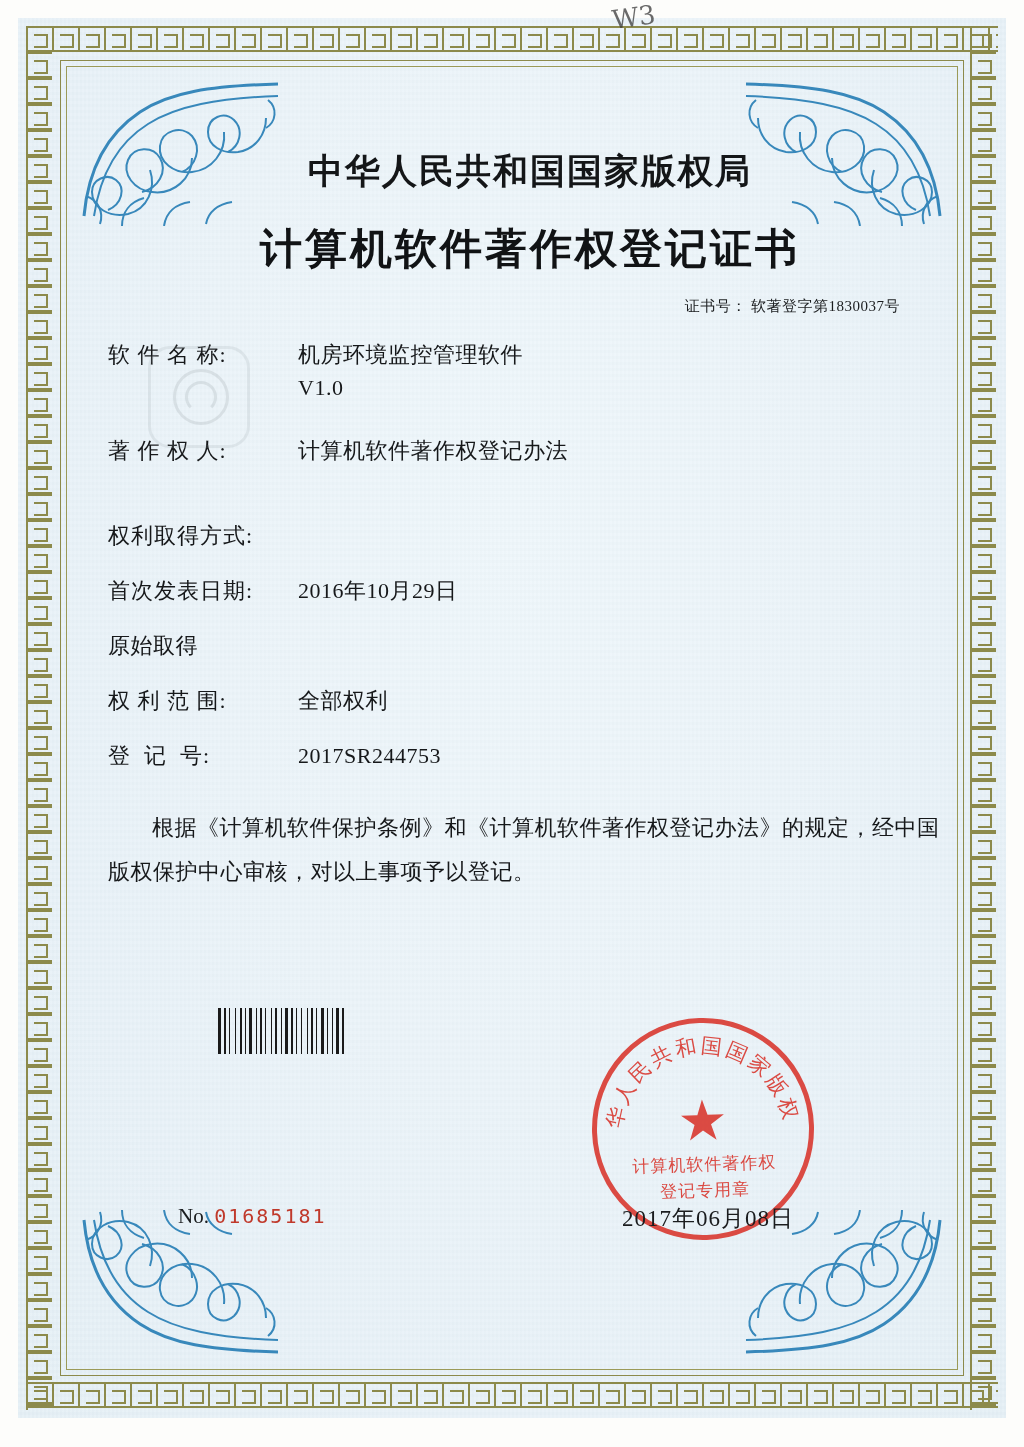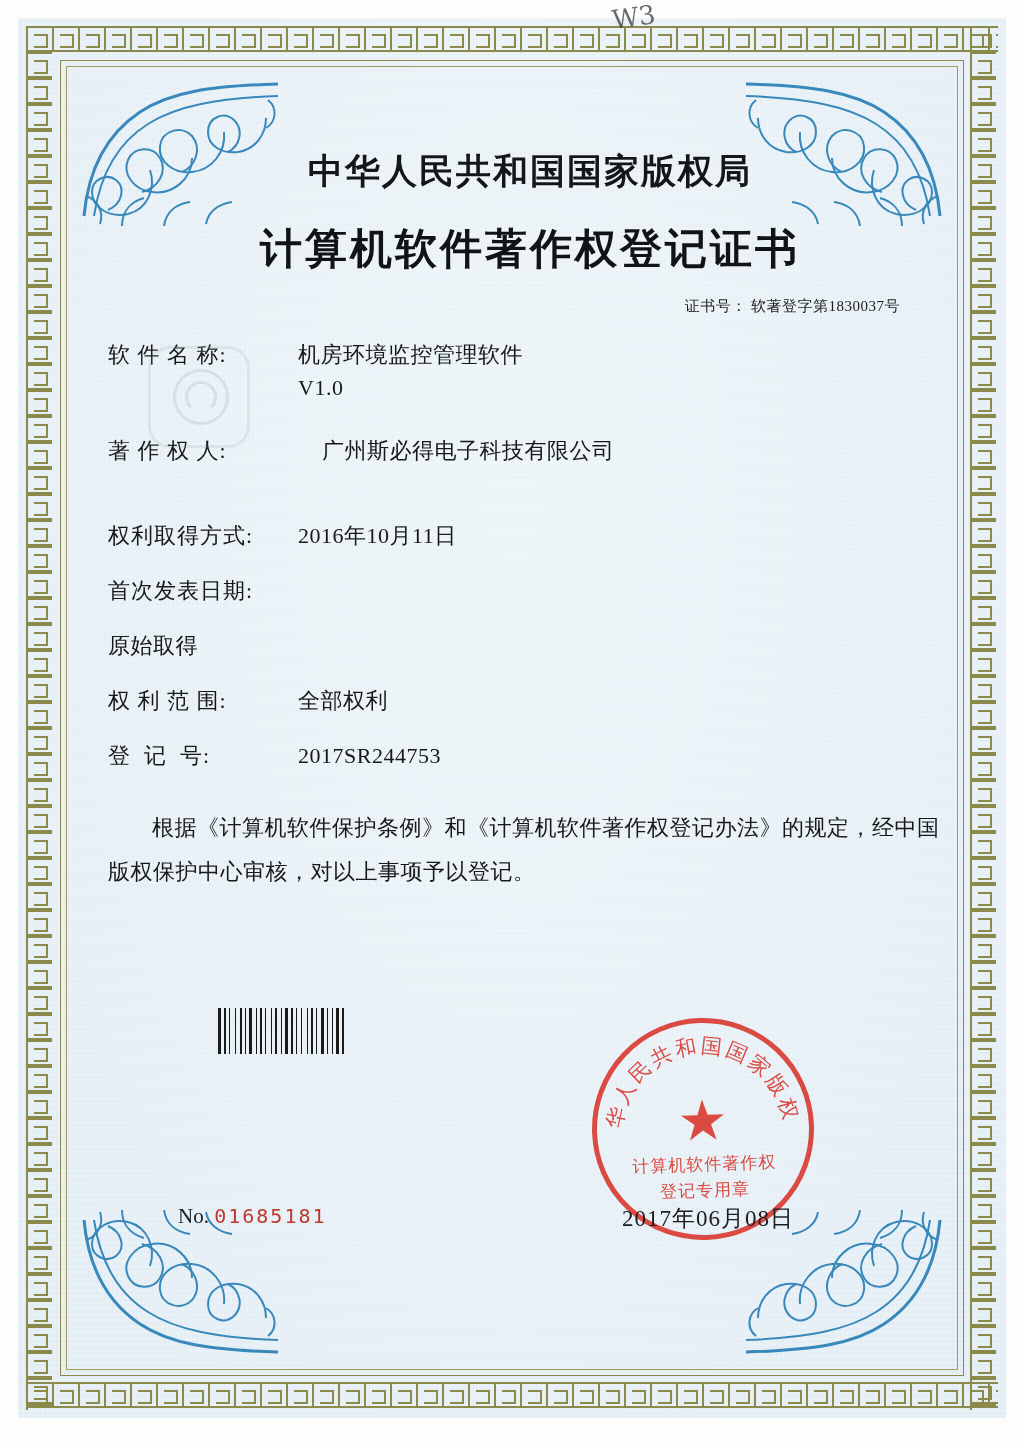--- a/index.html
+++ b/index.html
@@ -520,34 +520,34 @@
       <div class="cert-no">证书号： 软著登字第1830037号</div>
 
       <div class="field">
         <div class="lbl">软 件 名 称:</div>
         <div class="val">
           <span>机房环境监控管理软件</span>
           <span class="l2">V1.0</span>
         </div>
       </div>
 
-      <div class="field" style="margin-top:30px;gap:24px;">
+      <div class="field" style="margin-top:30px;">
         <div class="lbl">著 作 权 人:</div>
-        <div class="val">广州斯必得电子科技有限公司</div>
+        <div class="val">计算机软件著作权登记办法</div>
       </div>
 
       <div class="gap-lg"></div>
 
       <div class="field">
         <div class="lbl">权利取得方式:</div>
-        <div class="val">2016年10月11日</div>
       </div>
 
       <div class="field">
         <div class="lbl">首次发表日期:</div>
+        <div class="val">2016年10月29日</div>
       </div>
 
       <div class="field">
         <div class="val">原始取得</div>
       </div>
 
       <div class="field">
         <div class="lbl">权 利 范 围:</div>
         <div class="val">全部权利</div>
       </div>

